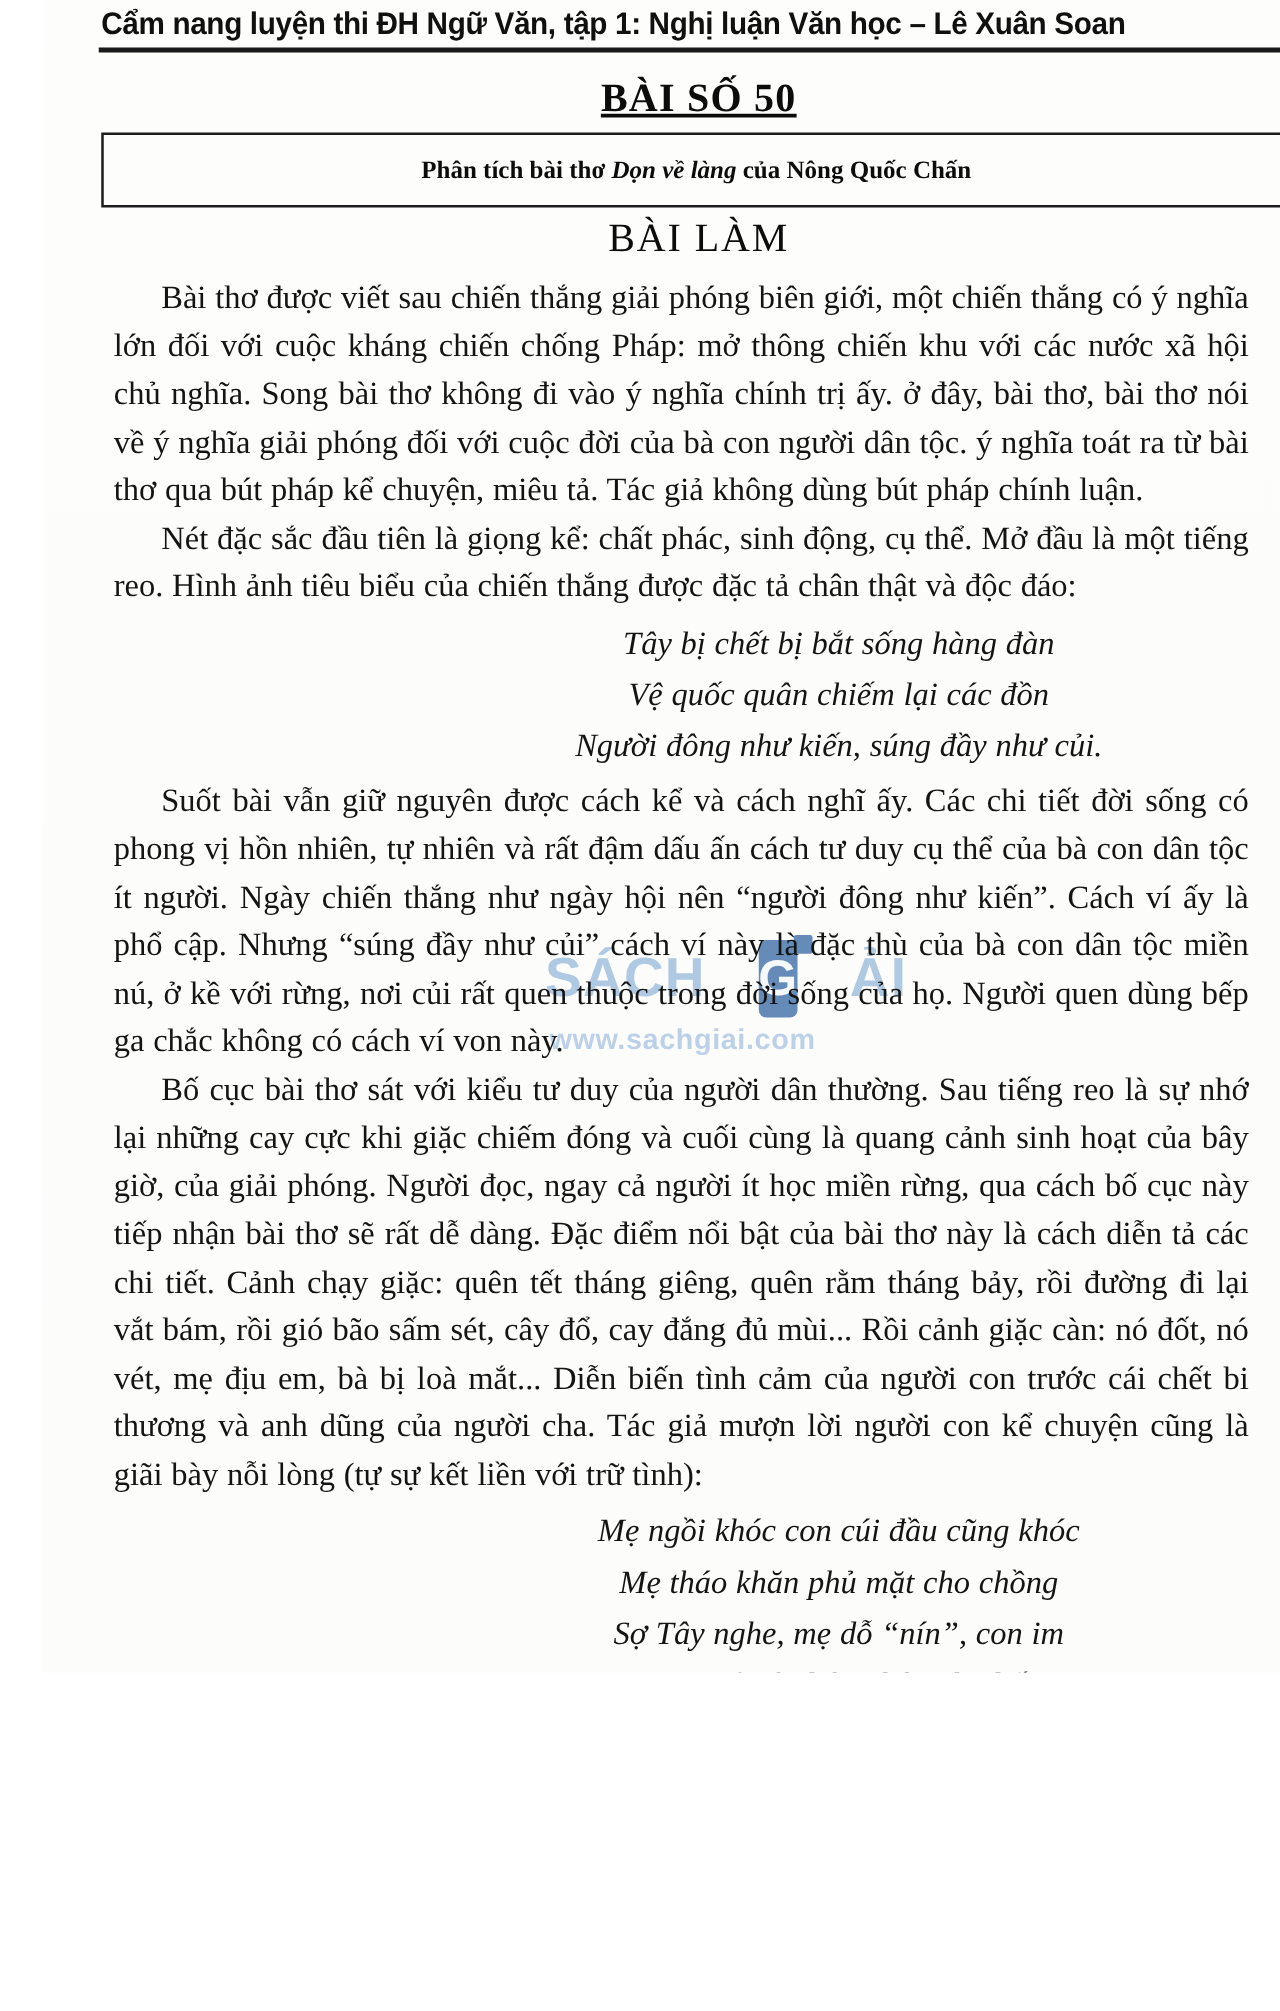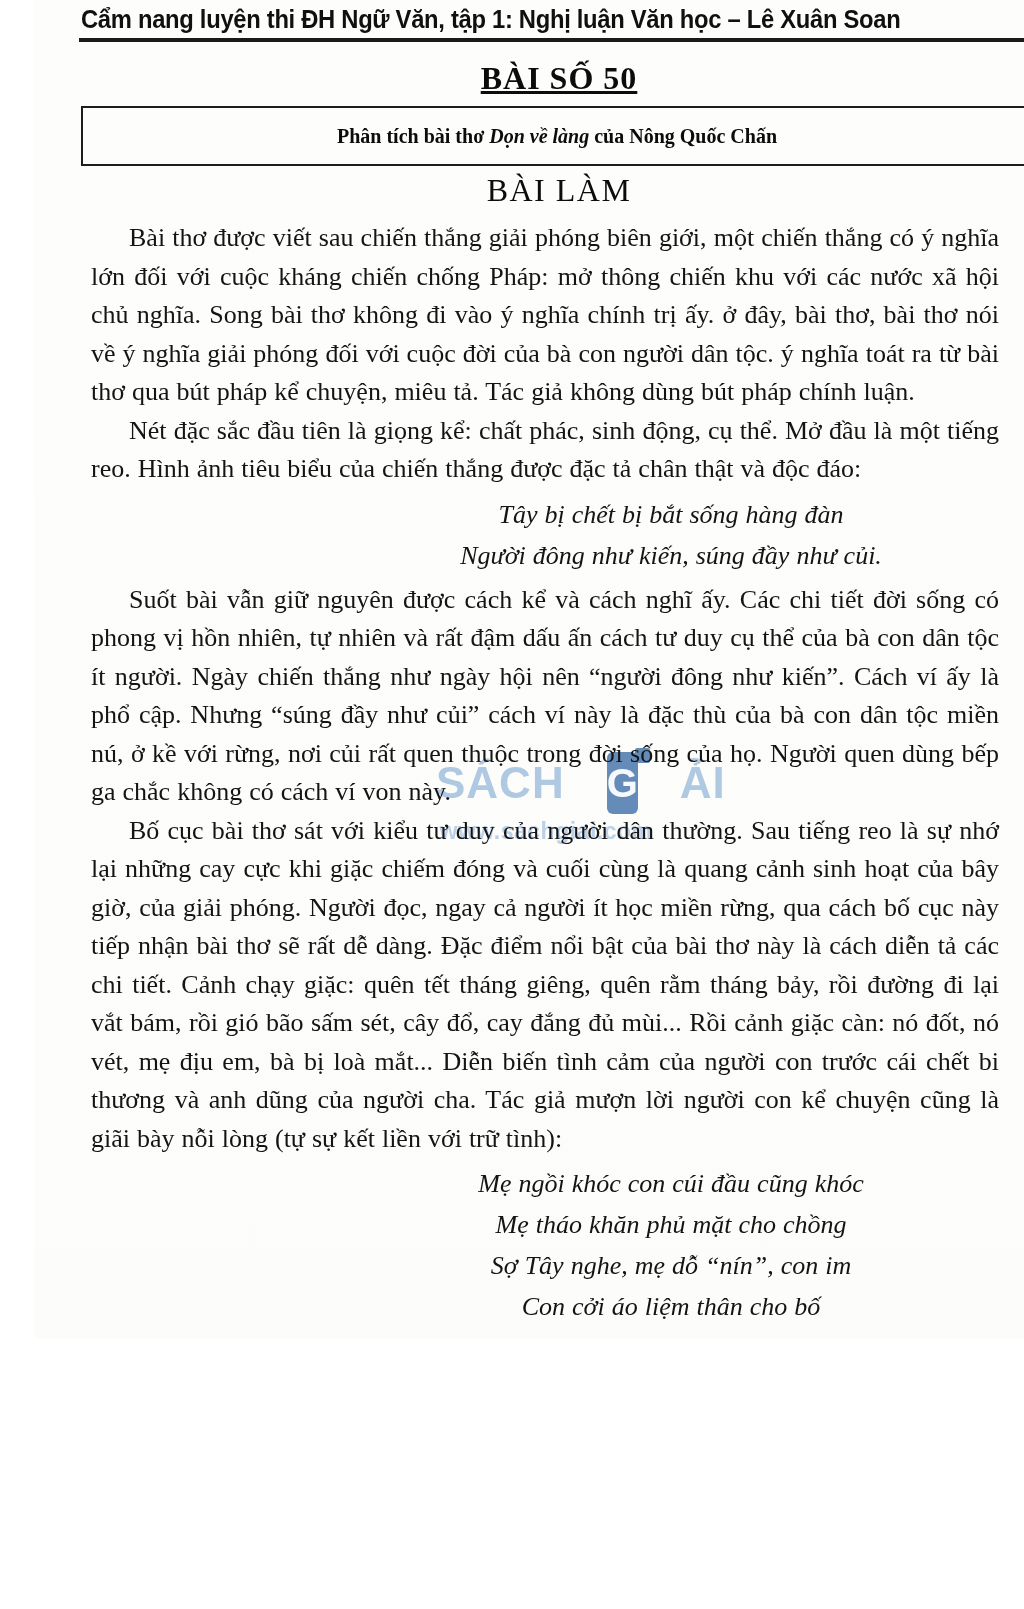--- a/index.html
+++ b/index.html
@@ -167,20 +167,21 @@
       <span class="wm-right">ẢI</span>
     </div>
     <div class="wm-url">www.sachgiai.com</div>
   </div>
 
   <main class="essay">
     <p>Bài thơ được viết sau chiến thắng giải phóng biên giới, một chiến thắng có ý nghĩa lớn đối với cuộc kháng chiến chống Pháp: mở thông chiến khu với các nước xã hội chủ nghĩa. Song bài thơ không đi vào ý nghĩa chính trị ấy. ở đây, bài thơ, bài thơ nói về ý nghĩa giải phóng đối với cuộc đời của bà con người dân tộc. ý nghĩa toát ra từ bài thơ qua bút pháp kể chuyện, miêu tả. Tác giả không dùng bút pháp chính luận.</p>
     <p>Nét đặc sắc đầu tiên là giọng kể: chất phác, sinh động, cụ thể. Mở đầu là một tiếng reo. Hình ảnh tiêu biểu của chiến thắng được đặc tả chân thật và độc đáo:</p>
     <div class="poem">
       <div class="poem-line">Tây bị chết bị bắt sống hàng đàn</div>
+      <div class="poem-line">Vệ quốc quân chiếm lại các đồn</div>
       <div class="poem-line">Người đông như kiến, súng đầy như củi.</div>
     </div>
     <p>Suốt bài vẫn giữ nguyên được cách kể và cách nghĩ ấy. Các chi tiết đời sống có phong vị hồn nhiên, tự nhiên và rất đậm dấu ấn cách tư duy cụ thể của bà con dân tộc ít người. Ngày chiến thắng như ngày hội nên “người đông như kiến”. Cách ví ấy là phổ cập. Nhưng “súng đầy như củi” cách ví này là đặc thù của bà con dân tộc miền nú, ở kề với rừng, nơi củi rất quen thuộc trong đời sống của họ. Người quen dùng bếp ga chắc không có cách ví von này.</p>
     <p>Bố cục bài thơ sát với kiểu tư duy của người dân thường. Sau tiếng reo là sự nhớ lại những cay cực khi giặc chiếm đóng và cuối cùng là quang cảnh sinh hoạt của bây giờ, của giải phóng. Người đọc, ngay cả người ít học miền rừng, qua cách bố cục này tiếp nhận bài thơ sẽ rất dễ dàng. Đặc điểm nổi bật của bài thơ này là cách diễn tả các chi tiết. Cảnh chạy giặc: quên tết tháng giêng, quên rằm tháng bảy, rồi đường đi lại vắt bám, rồi gió bão sấm sét, cây đổ, cay đắng đủ mùi... Rồi cảnh giặc càn: nó đốt, nó vét, mẹ địu em, bà bị loà mắt... Diễn biến tình cảm của người con trước cái chết bi thương và anh dũng của người cha. Tác giả mượn lời người con kể chuyện cũng là giãi bày nỗi lòng (tự sự kết liền với trữ tình):</p>
     <div class="poem">
       <div class="poem-line">Mẹ ngồi khóc con cúi đầu cũng khóc</div>
       <div class="poem-line">Mẹ tháo khăn phủ mặt cho chồng</div>
       <div class="poem-line">Sợ Tây nghe, mẹ dỗ “nín”, con im</div>
       <div class="poem-line">Con cởi áo liệm thân cho bố</div>
     </div>

